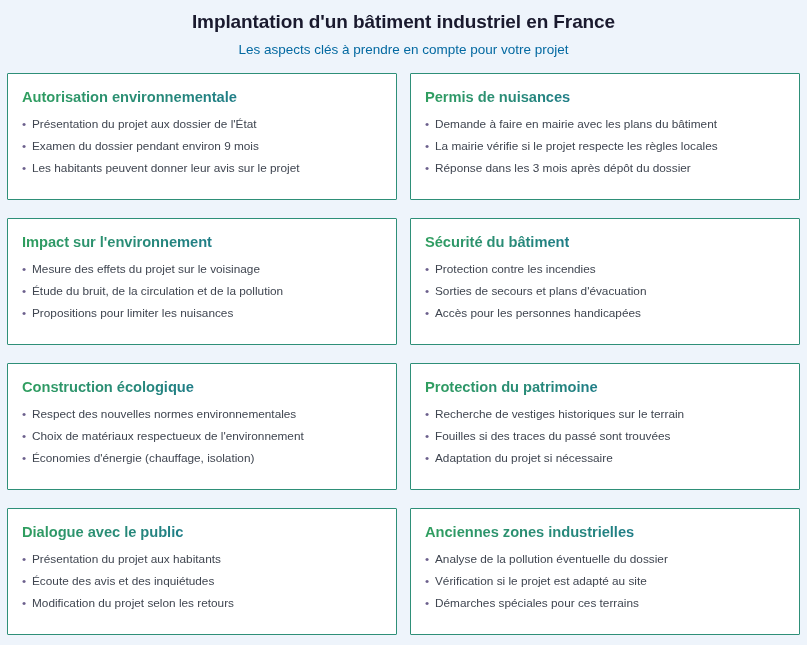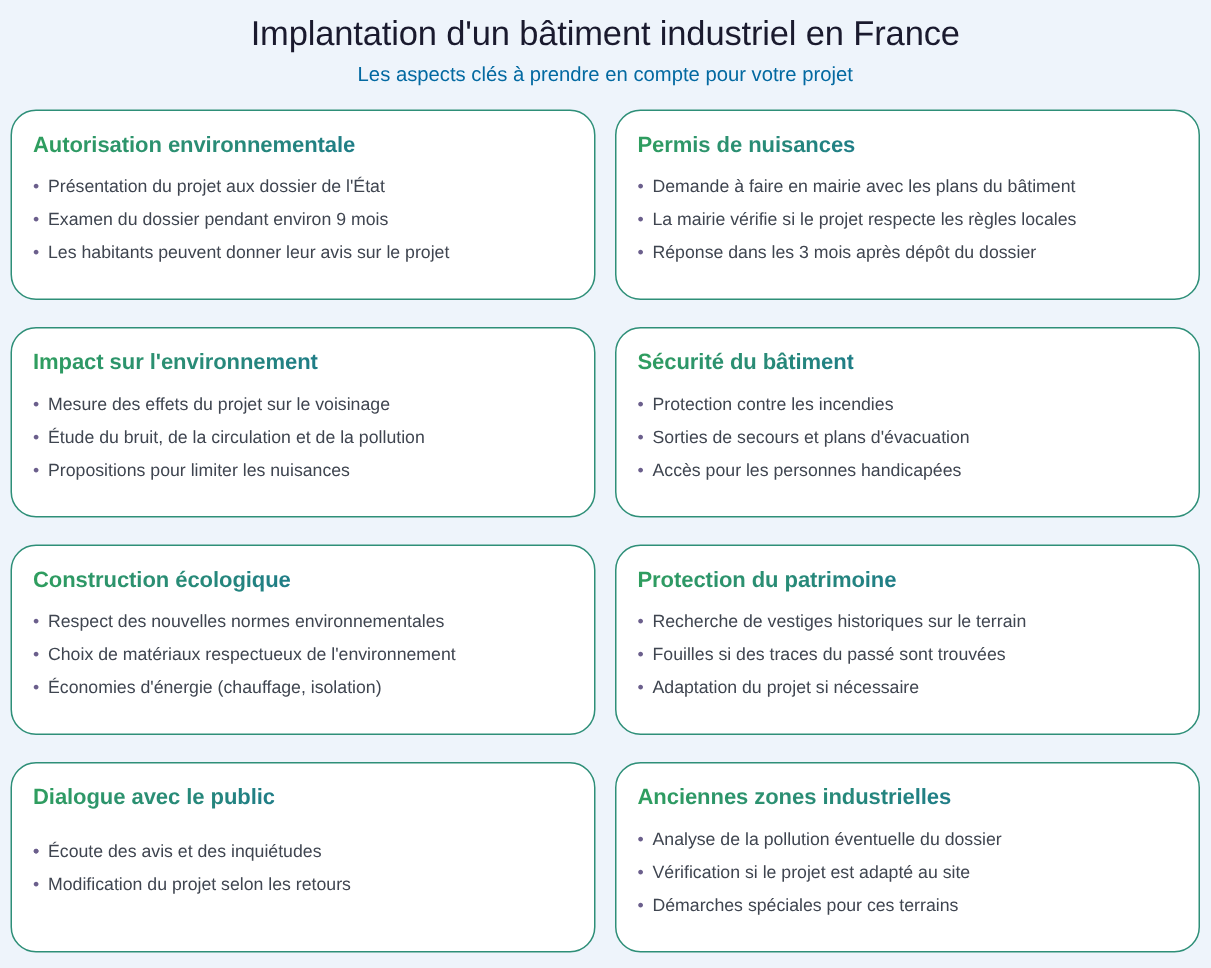--- a/index.html
+++ b/index.html
@@ -24,22 +24,22 @@
     position: relative;
   }
 
   
   .header {
     text-align: center;
     padding-top: 9px;
   }
   .page-title {
     margin: 0;
-    font-size: 23px;
-    font-weight: normal;
+    font-size: 19px;
+    font-weight: bold;
     color: #1a1a2e;
     letter-spacing: -0.1px;
     line-height: 26px;
   }
   .page-subtitle {
     margin: 6px 0 0 0;
     font-size: 13.5px;
     font-weight: normal;
     color: #0369a1;
     line-height: 18px;
@@ -52,21 +52,21 @@
     display: grid;
     grid-template-columns: 390px 390px;
     column-gap: 13px;
     row-gap: 18px;
     box-sizing: border-box;
   }
 
   .card {
     background: #ffffff;
     border: 1.4px solid #2e8f78;
-    border-radius: 17px;
+    border-radius: 1px;
     box-sizing: border-box;
     height: 127px;
     padding: 14px 14px 10px 14px;
     overflow: hidden;
   }
 
   .card-title {
     margin: 0 0 11px 0;
     font-size: 14.7px;
     font-weight: bold;
@@ -168,21 +168,21 @@
       <ul class="card-list">
         <li><span class="bullet-dot">•</span><span>Recherche de vestiges historiques sur le terrain</span></li>
         <li><span class="bullet-dot">•</span><span>Fouilles si des traces du passé sont trouvées</span></li>
         <li><span class="bullet-dot">•</span><span>Adaptation du projet si nécessaire</span></li>
       </ul>
     </div>
 
     <div class="card">
       <h2 class="card-title">Dialogue avec le public</h2>
       <ul class="card-list">
-        <li><span class="bullet-dot">•</span></li>
+        <li><span class="bullet-dot">•</span><span>Présentation du projet aux habitants</span></li>
         <li><span class="bullet-dot">•</span><span>Écoute des avis et des inquiétudes</span></li>
         <li><span class="bullet-dot">•</span><span>Modification du projet selon les retours</span></li>
       </ul>
     </div>
 
     <div class="card">
       <h2 class="card-title">Anciennes zones industrielles</h2>
       <ul class="card-list">
         <li><span class="bullet-dot">•</span><span>Analyse de la pollution éventuelle du dossier</span></li>
         <li><span class="bullet-dot">•</span><span>Vérification si le projet est adapté au site</span></li>

